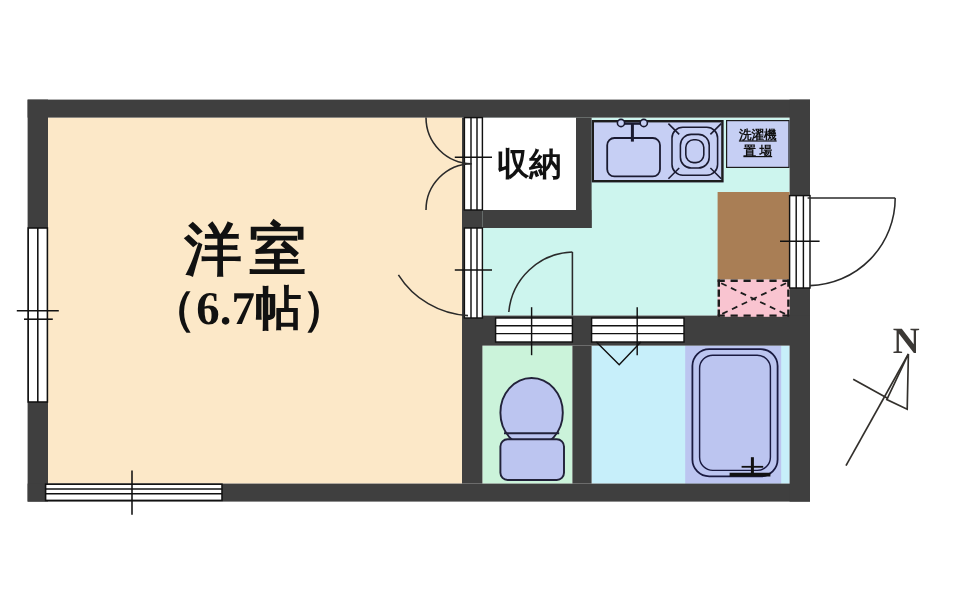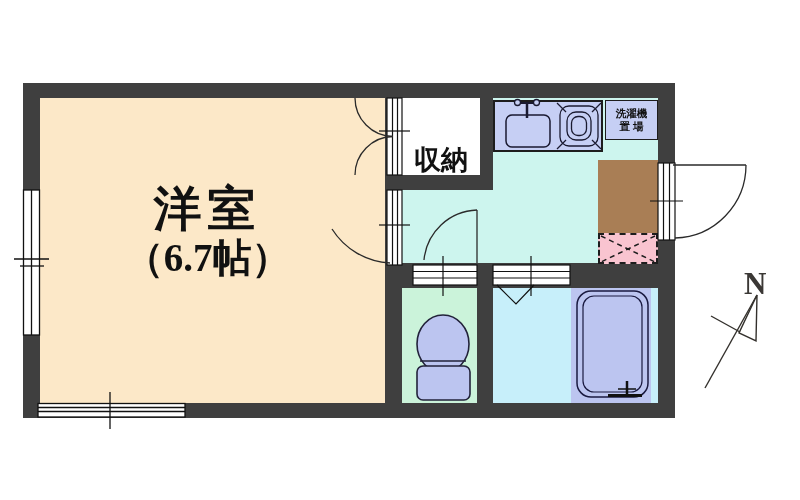--- a/index.html
+++ b/index.html
@@ -25,27 +25,27 @@
   .wall-closet-b {left:402px; top:175px; width:91px;  height:15px;}
   .wall-closet-r {left:480px; top:98px;  width:13px;  height:92px;}
   .wall-mid-h    {left:385px; top:263px; width:290px; height:25px;}
   .wall-wc-bath  {left:477px; top:288px; width:16px;  height:115px;}
   
   .genkan {left:598px; top:160px; width:60px; height:73px; background:#a97e55;}
   .mat    {left:598px; top:233px; width:60px; height:31px; background:#f9c4d0; border:2px dashed #1d1d1d; box-sizing:border-box;}
   .counter{left:493px; top:100px; width:110px; height:52px; background:#c6cff4; border:2px solid #1d1d1d; box-sizing:border-box;}
   .washer {left:605px; top:100px; width:53px;  height:40px; background:#c6cff4; border:1.5px solid #1d1d1d; box-sizing:border-box;
            display:flex;flex-direction:column;justify-content:center;align-items:center;
-           font-family:"Liberation Sans","DejaVu Sans",sans-serif;font-size:10.5px;font-weight:bold;color:#111;line-height:1.25;}
+           font-family:"Liberation Sans","DejaVu Sans",sans-serif;font-size:10.5px;font-weight:bold;color:#111;line-height:1.25;text-decoration:underline;}
   
   .main-label{left:45px; top:183px; width:325px; text-align:center; color:#111; font-weight:bold;}
   .main-label .l1{font-size:48px; line-height:1.1; letter-spacing:6px;}
   .main-label .l2{font-size:39px; line-height:1.15;}
   .closet-label{left:402px; top:98px; width:78px; height:77px; display:flex;align-items:center;justify-content:center;
-                font-size:27px;font-weight:bold;color:#111;margin-top:23px;}
+                font-size:27px;font-weight:bold;color:#111;}
   .svg-overlay{left:0;top:0;width:800px;height:500px;pointer-events:none;}
 </style>
 </head>
 <body>
 
 <div id="stage">
 
   <div class="abs floor-main"></div>
   <div class="abs floor-kitchen"></div>
   <div class="abs closet-int"></div>

